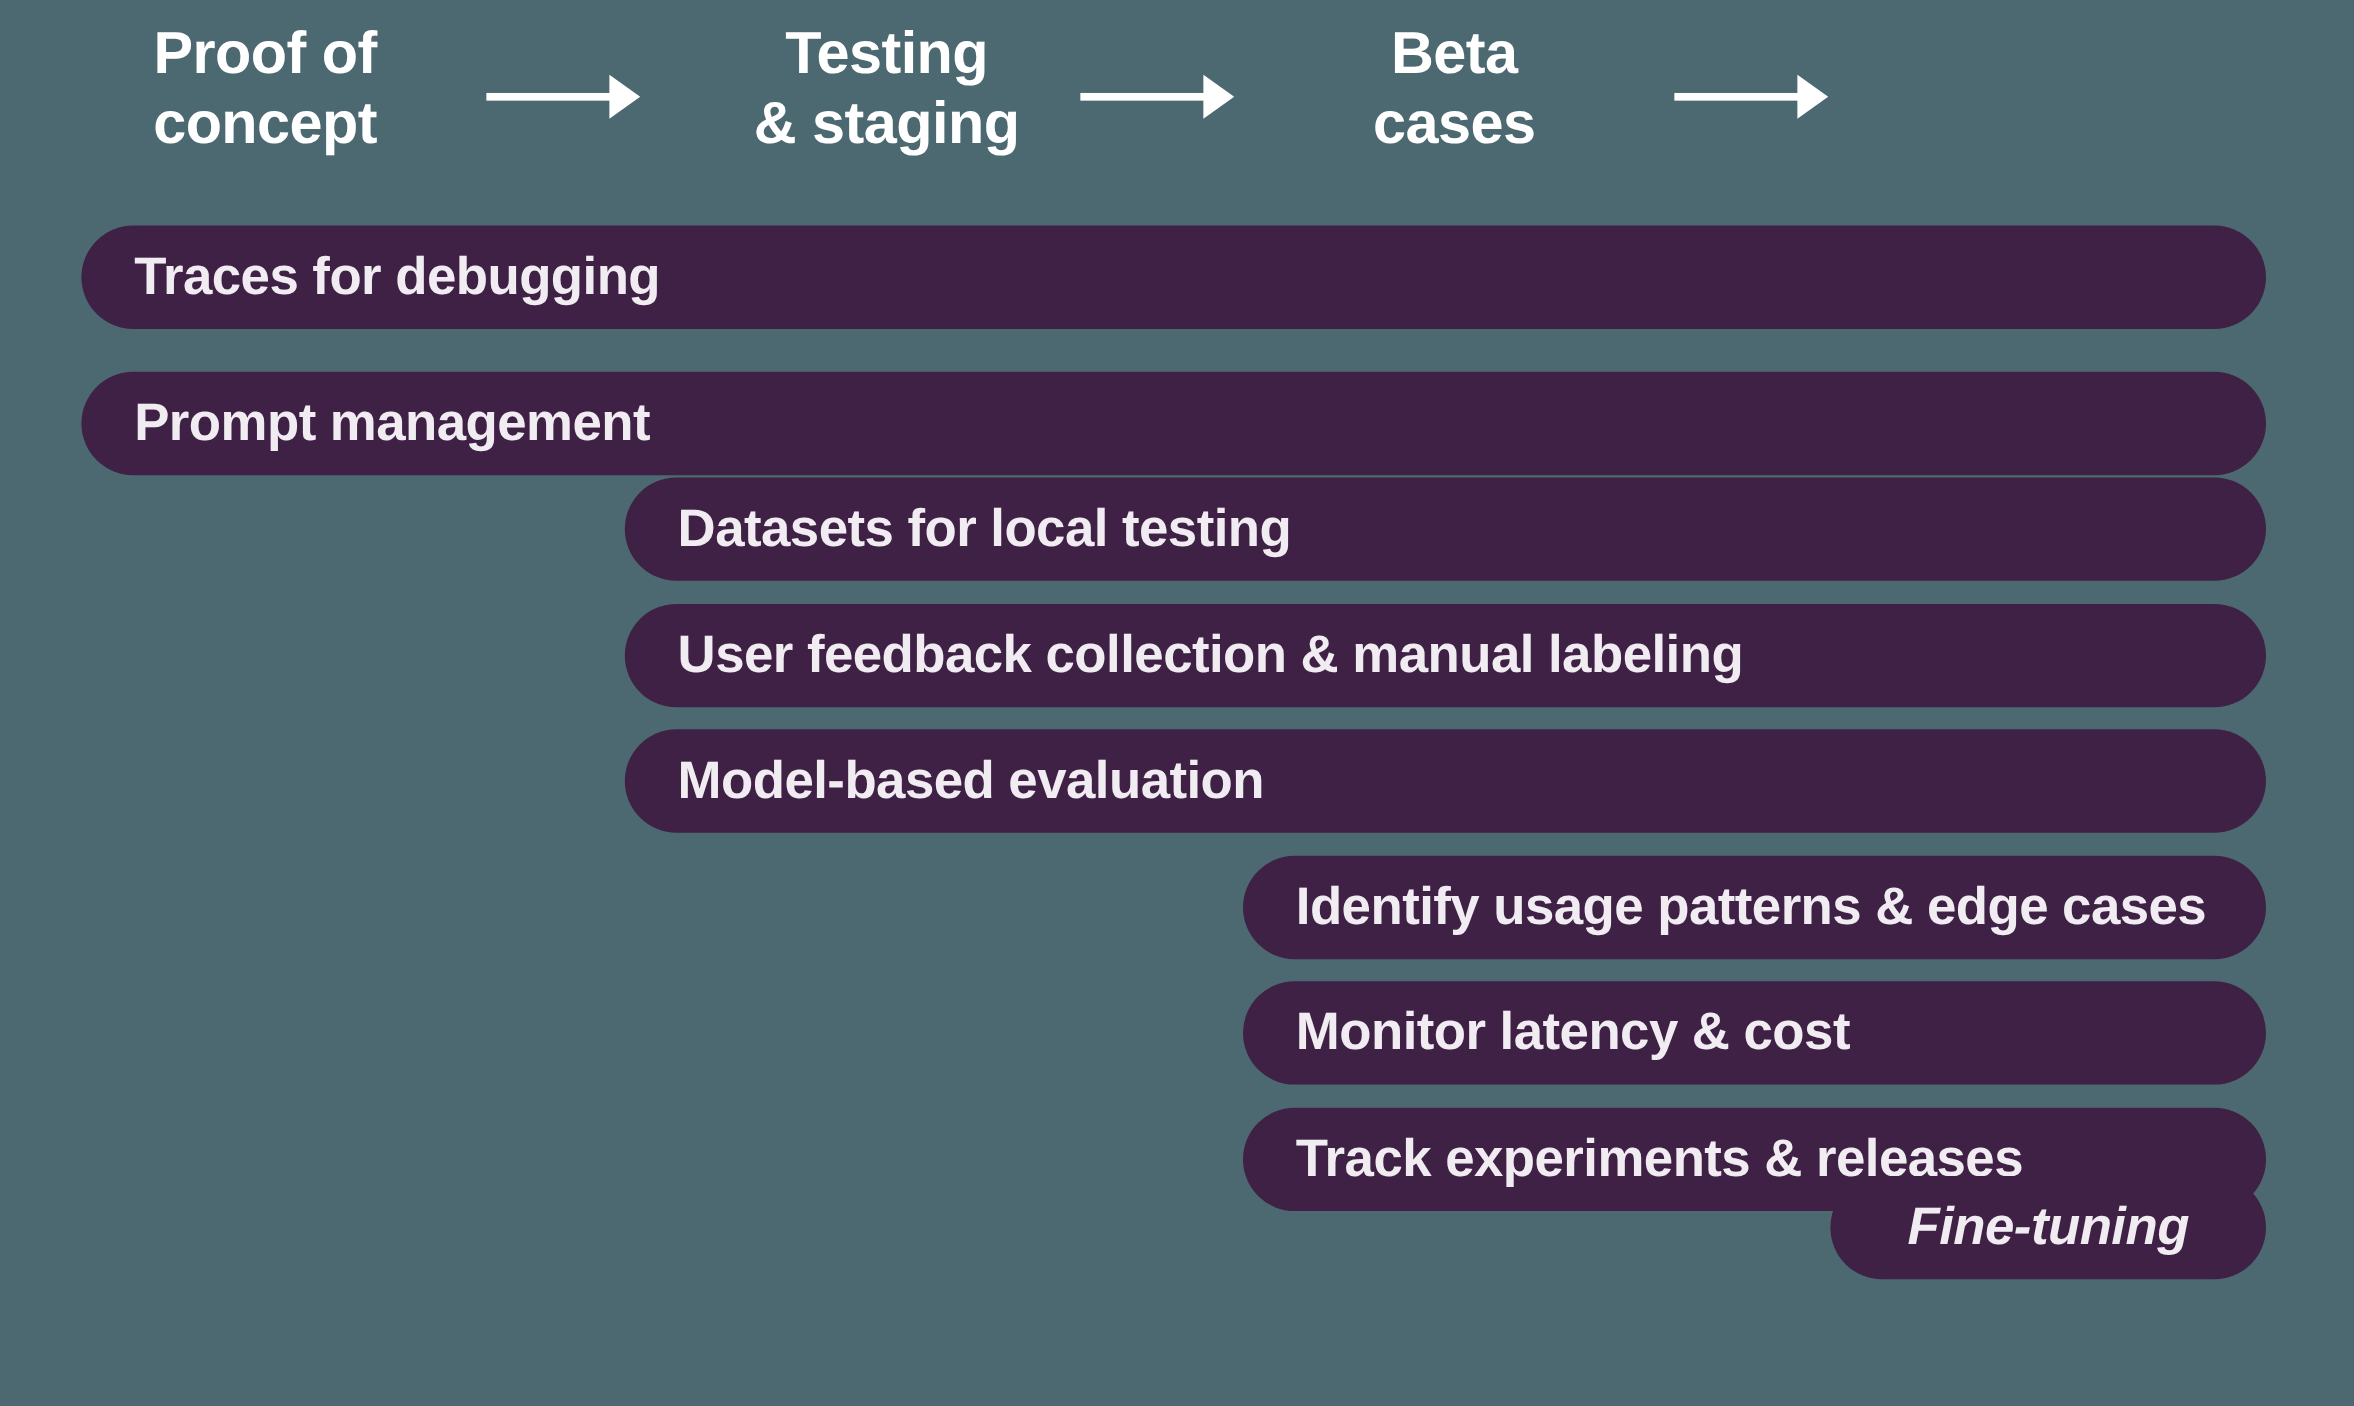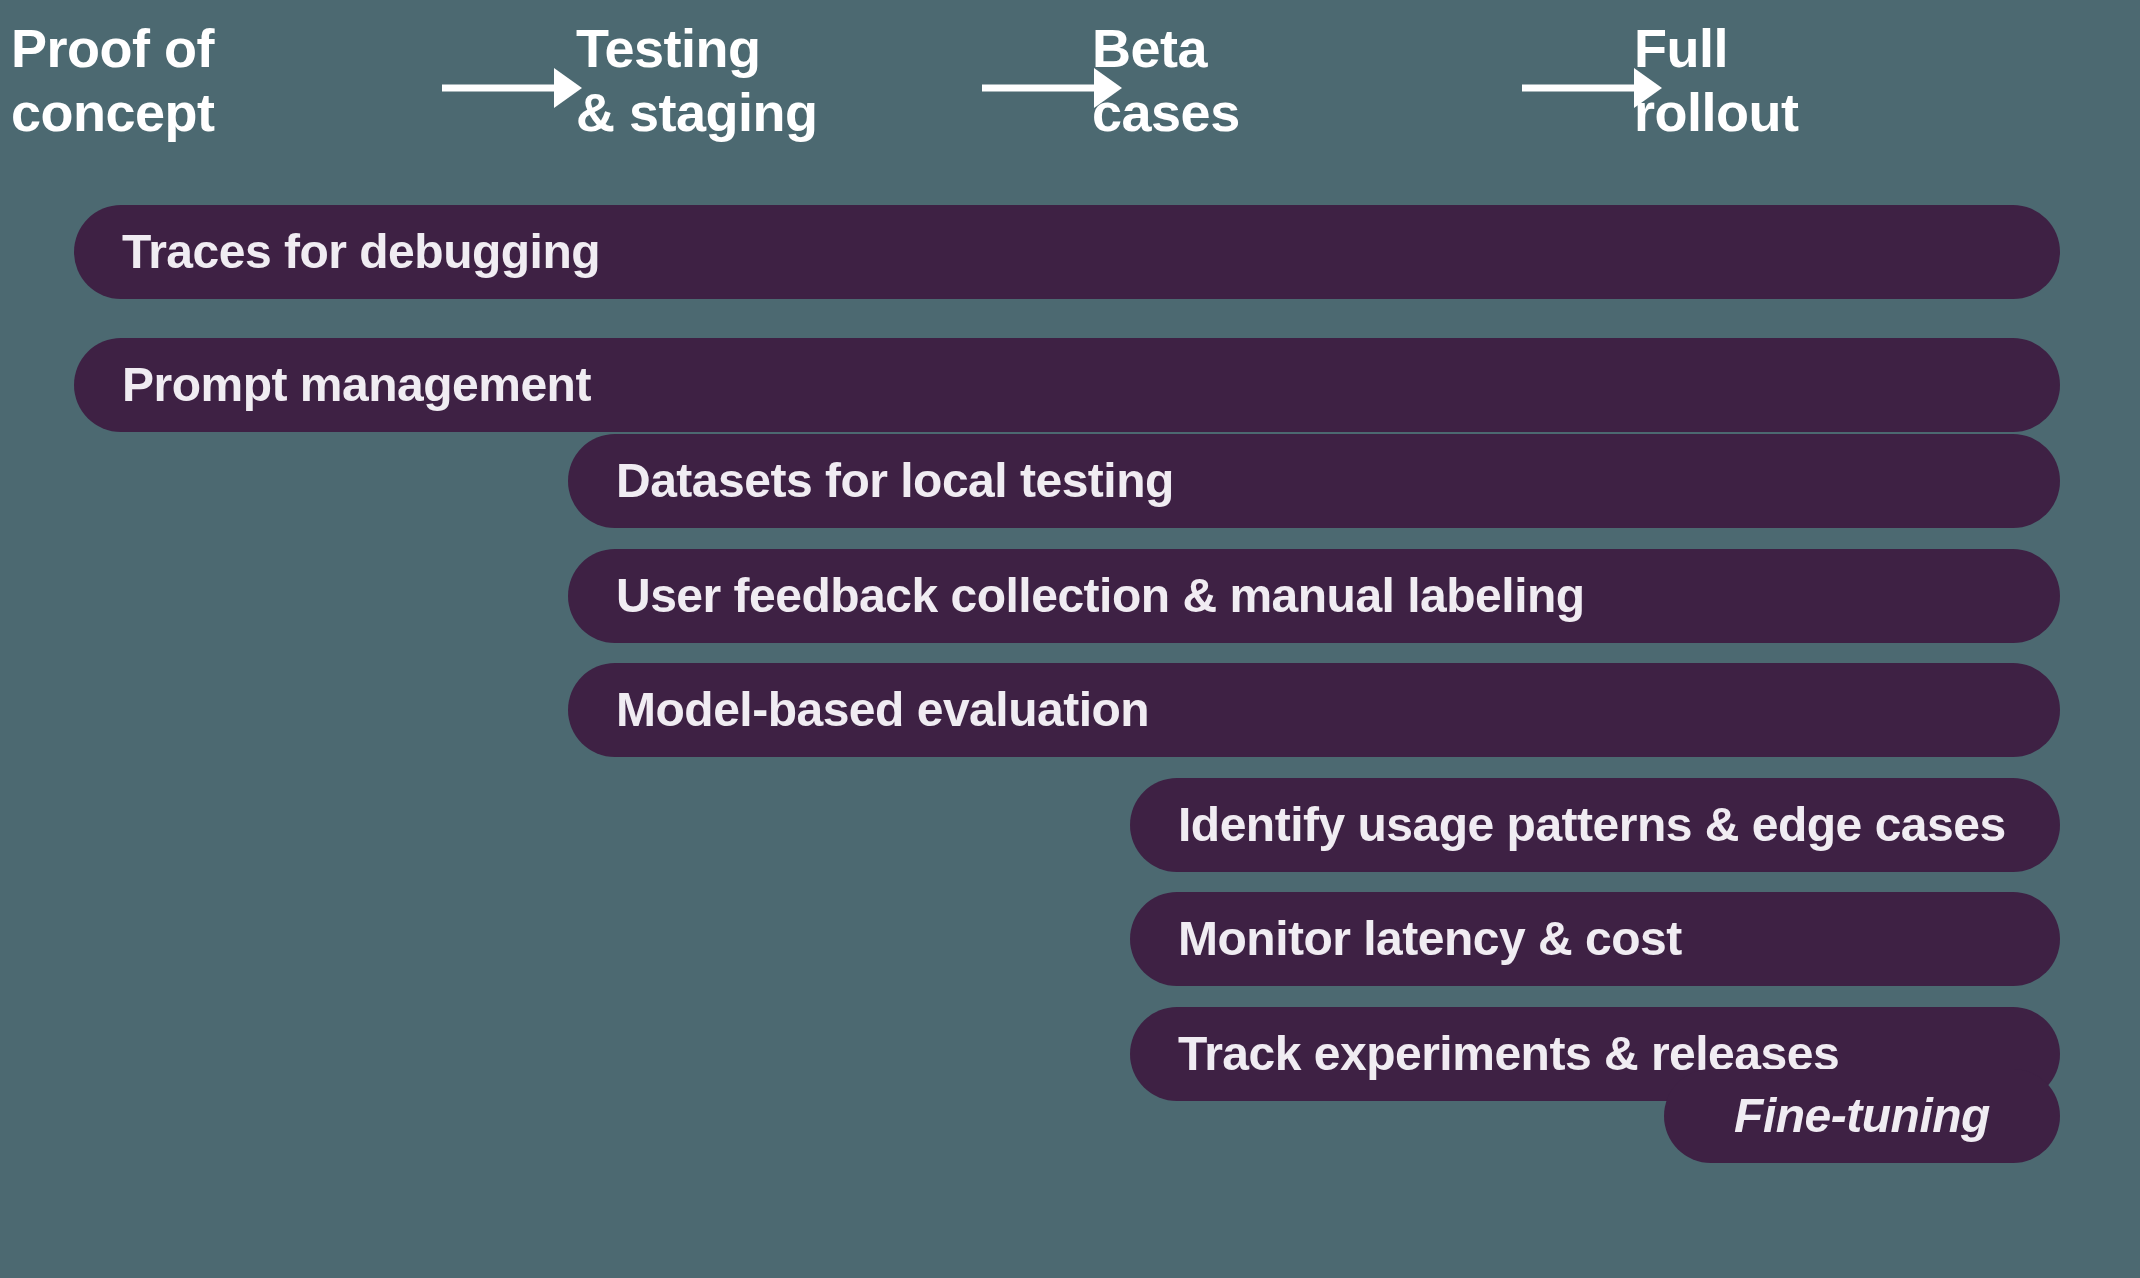--- a/index.html
+++ b/index.html
@@ -14,20 +14,21 @@
     height: 1278px;
     background: #4C6971;
     overflow: hidden;
   }
 
   
   .stage {
     position: absolute;
     top: 16px;
     width: 460px;
+    text-align: center;
     color: #FFFFFF;
     font-size: 54px;
     line-height: 64px;
     font-weight: 700;
     letter-spacing: -0.5px;
     white-space: nowrap;
   }
   .stage .line { display: block; }
   .s1 { left:   11px; }
   .s2 { left:  576px; }
@@ -90,24 +91,20 @@
     <span class="line">concept</span>
   </div>
   <div class="stage s2">
     <span class="line">Testing</span>
     <span class="line">&amp; staging</span>
   </div>
   <div class="stage s3">
     <span class="line">Beta</span>
     <span class="line">cases</span>
   </div>
-  <div class="stage s4">
-    <span class="line">Full</span>
-    <span class="line">rollout</span>
-  </div>
 
   <svg class="arrow a1" viewBox="0 0 140 44">
     <rect x="0" y="18.5" width="114" height="7" fill="#FFFFFF"></rect>
     <polygon points="112,2 140,22 112,42" fill="#FFFFFF"></polygon>
   </svg>
   <svg class="arrow a2" viewBox="0 0 140 44">
     <rect x="0" y="18.5" width="114" height="7" fill="#FFFFFF"></rect>
     <polygon points="112,2 140,22 112,42" fill="#FFFFFF"></polygon>
   </svg>
   <svg class="arrow a3" viewBox="0 0 140 44">

